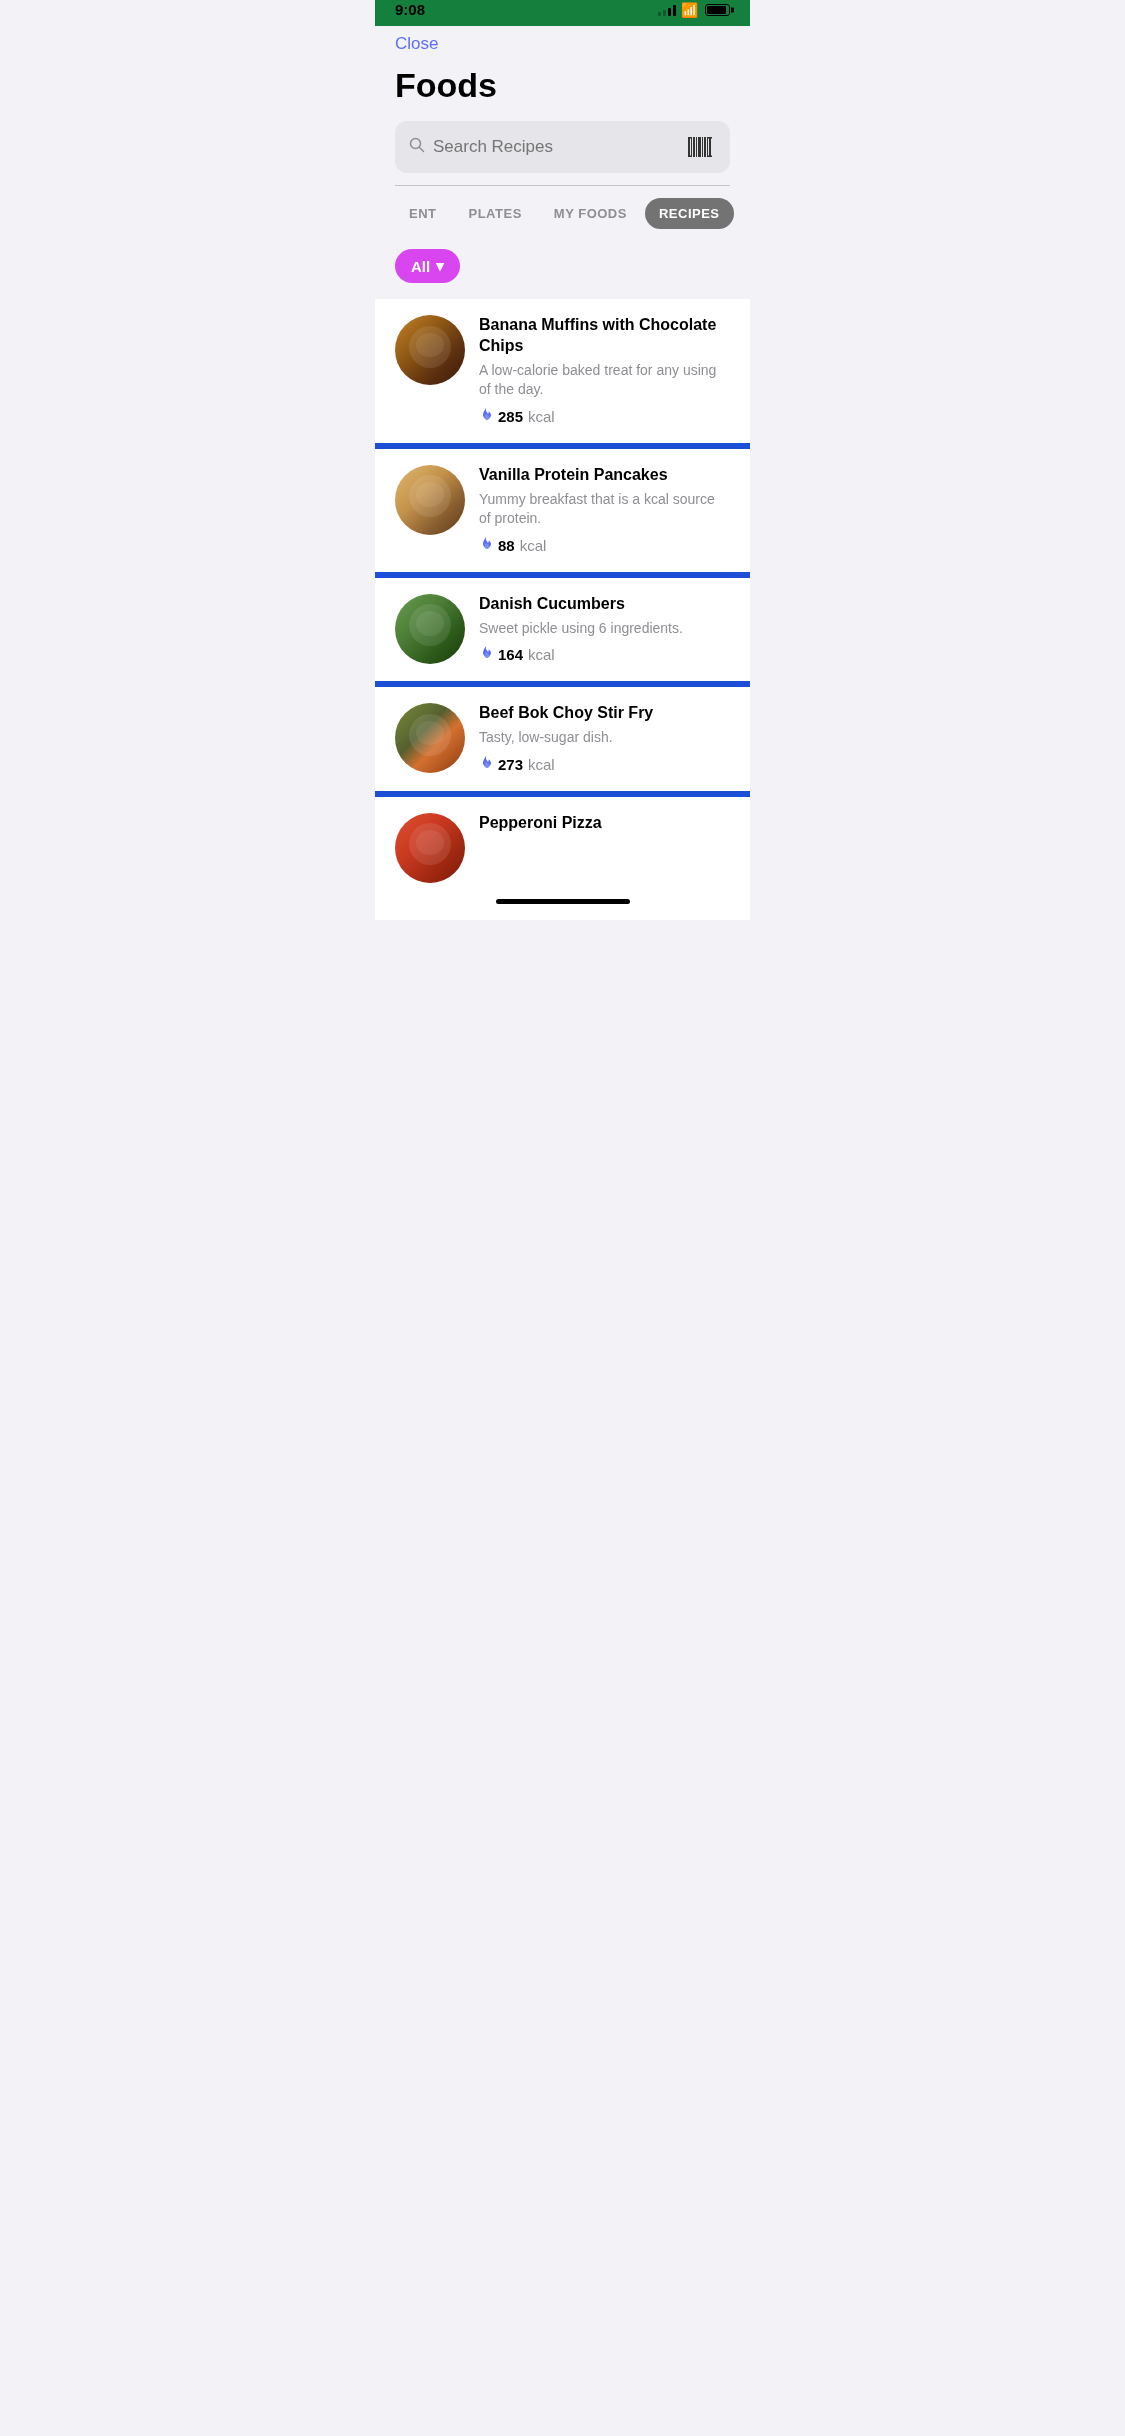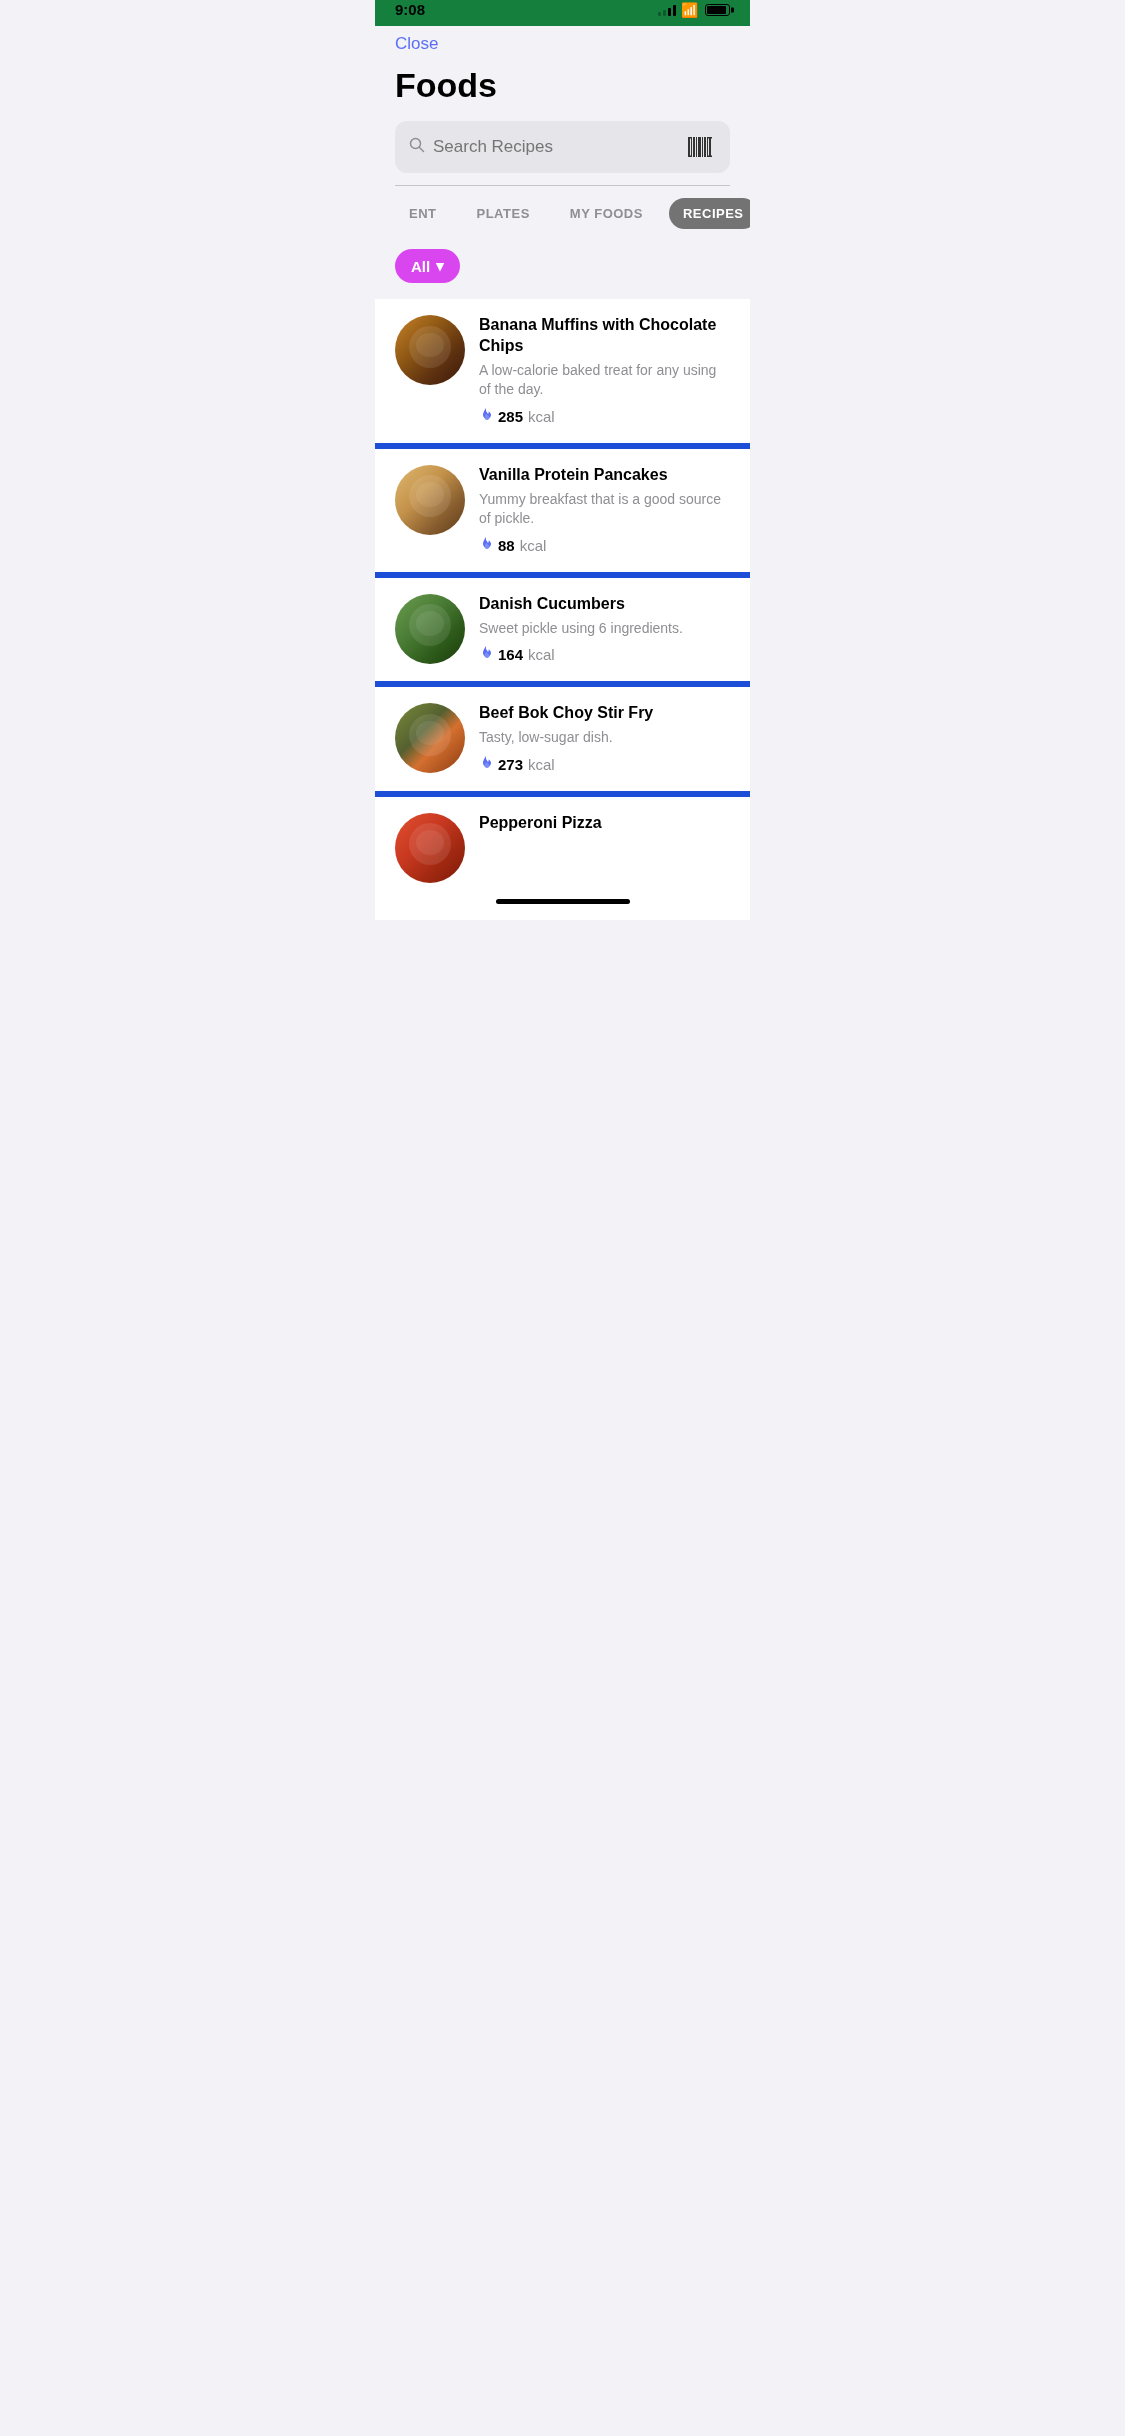--- a/index.html
+++ b/index.html
@@ -152,21 +152,21 @@
       height: 1px;
       background: #c6c6c8;
       margin: 12px 0 0;
     }
 
     .tabs-container {
       display: flex;
       align-items: center;
       padding: 12px 20px;
       background: #f2f2f7;
-      gap: 12px;
+      gap: 4px;
       overflow-x: auto;
       scrollbar-width: none;
     }
 
     .tabs-container::-webkit-scrollbar {
       display: none;
     }
 
     .tab {
       font-size: 13px;
@@ -410,21 +410,21 @@
         <span class="calorie-value">285</span>
         <span class="calorie-unit">kcal</span>
       </div>
     </div>
   </div>
 
   <div class="recipe-item">
     <div class="food-visual pancakes-bg"></div>
     <div class="recipe-info">
       <div class="recipe-name">Vanilla Protein Pancakes</div>
-      <div class="recipe-desc">Yummy breakfast that is a good source of pickle.</div>
+      <div class="recipe-desc">Yummy breakfast that is a kcal source of protein.</div>
       <div class="recipe-calories">
         <span class="flame-icon" style="font-size: 14px;"><svg width="14" height="16" viewBox="0 0 14 16" fill="none">
               <path d="M7 0C7 0 4 4 4 7C4 9.2 5.8 11 8 11C10.2 11 12 9.2 12 7C12 5.5 11 4 9.5 3.5C9.5 3.5 10 5 9 6C9 6 8 4.5 7 3V0Z" fill="#5b6ef5"></path>
               <path d="M7 6C7 6 5.5 8 5.5 9.5C5.5 10.9 6.6 12 8 12C9.4 12 10.5 10.9 10.5 9.5C10.5 8 7 6 7 6Z" fill="#7b8ef8"></path>
             </svg></span>
         <span class="calorie-value">88</span>
         <span class="calorie-unit">kcal</span>
       </div>
     </div>
   </div>

